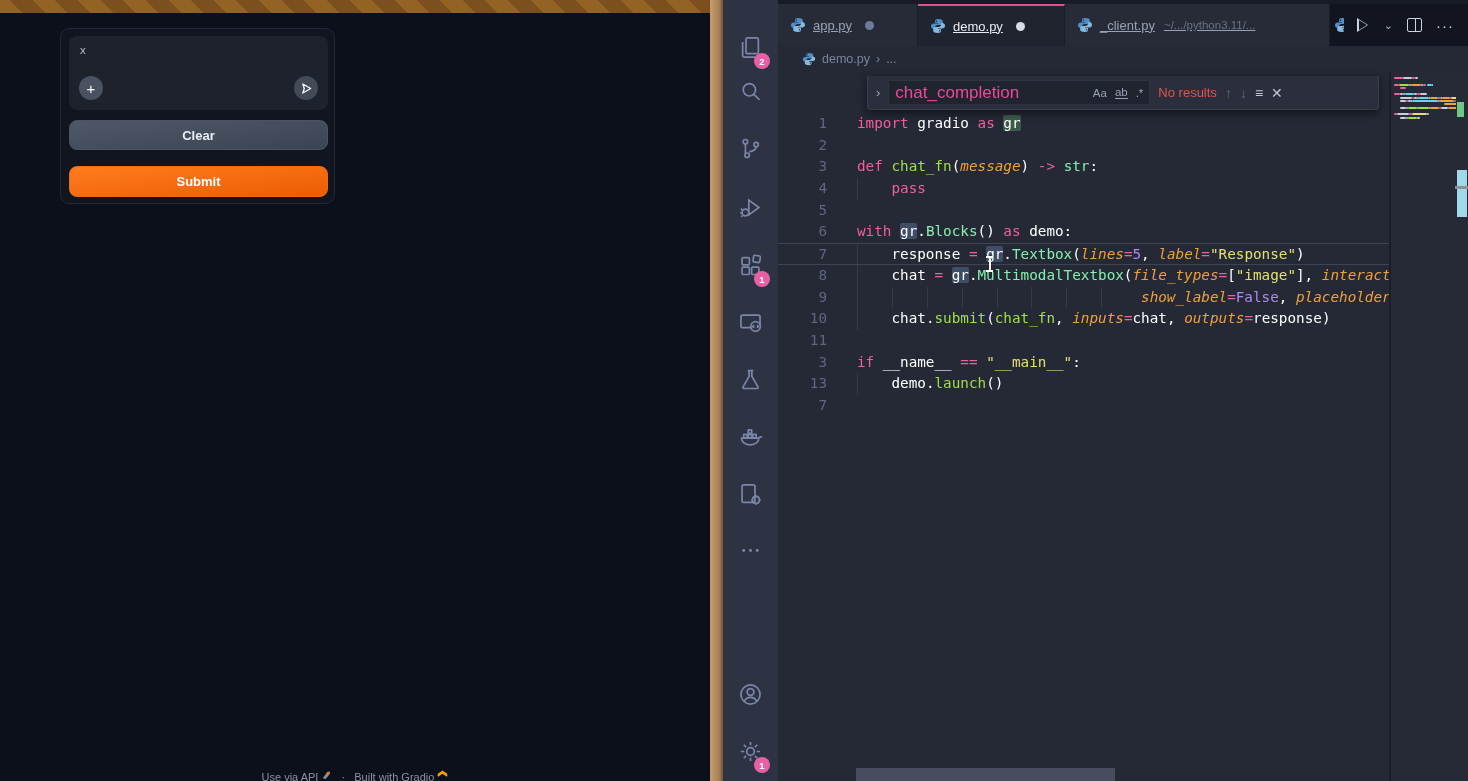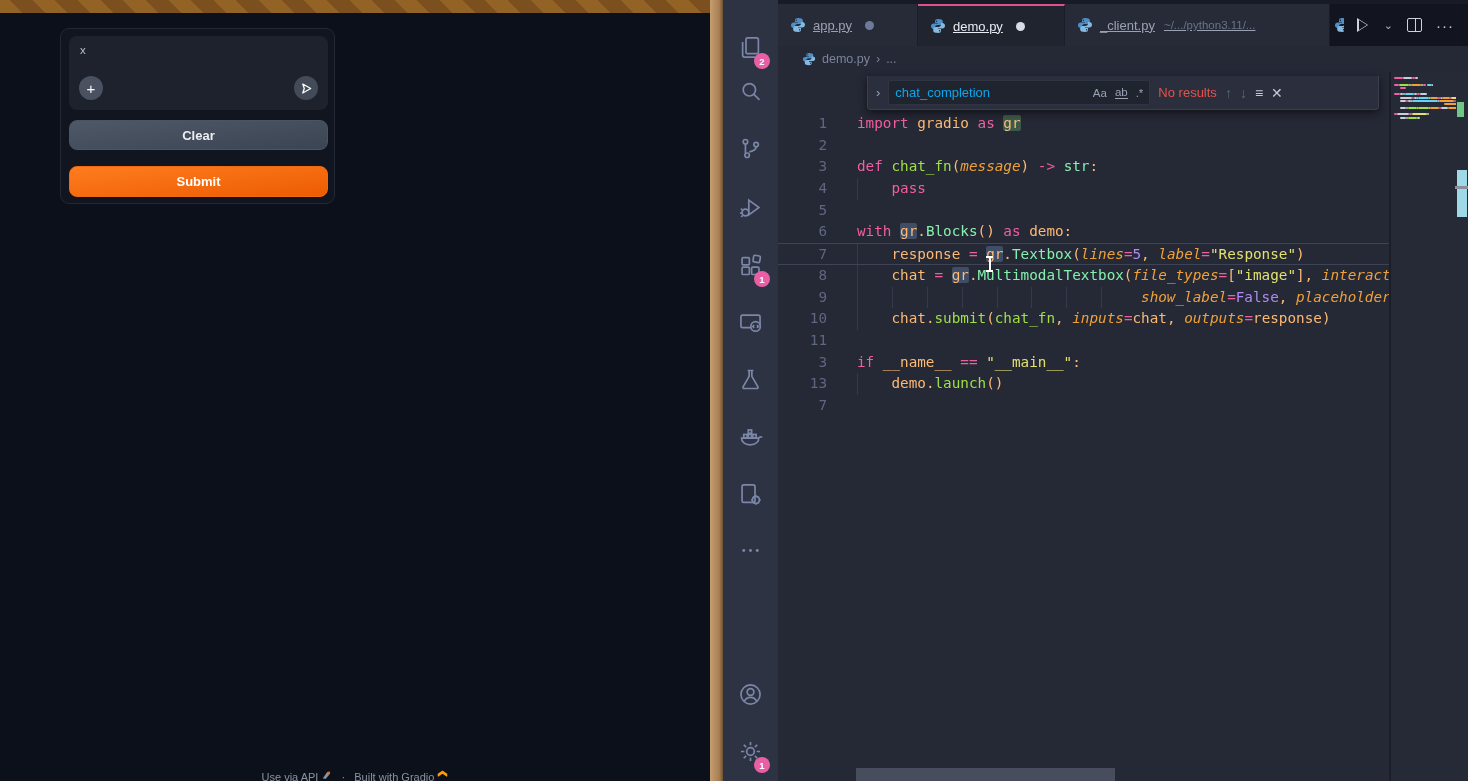--- a/index.html
+++ b/index.html
@@ -84,32 +84,32 @@
   .code-region { width:611px; position:relative; overflow:hidden;
     font-family:"DejaVu Sans Mono", monospace; font-size:14.3px; line-height:21.7px; }
   .code-lines { padding-top:41px; }
   .code-line { display:flex; white-space:pre; height:21.7px; }
   .code-line.current { border-top:1px solid #3e4456; border-bottom:1px solid #3e4456; height:21.7px; }
   .ln { width:49px; text-align:right; color:#5f6780; flex:none; }
   .code { margin-left:30px; position:relative; color:#e8e9ed; }
   .guide { position:absolute; top:0; bottom:0; border-left:1px solid #343a4a; }
   .tok-kw{color:#f25fa0;} .tok-fn{color:#9fe045;} .tok-cls{color:#86efac;}
   .tok-param{color:#efa138; font-style:italic;} .tok-num{color:#ae8bf2;}
-  .tok-str{color:#e2e06e;} .tok-txt{color:#fdba74;}
+  .tok-str{color:#e2e06e;} .tok-txt{color:#ffffff;}
   .hl-word{background:#3f4e66; border-radius:2px;}
   .hl-strong{background:#3c5a4b; border-radius:2px;}
 
   
   .find-widget { position:absolute; left:89px; top:4px; width:512px; height:34px; z-index:5;
     background:#2b2f3d; border:1px solid #3a3f4f; border-top:none; border-radius:0 0 4px 4px;
     box-shadow:0 3px 9px rgba(0,0,0,.55); display:flex; align-items:center; padding:0 8px; gap:8px; }
   .find-toggle { color:#9aa2b5; font-size:13px; }
   .find-input { width:262px; height:25px; background:#20242f; border:1px solid #2f3442; border-radius:2px;
     display:flex; align-items:center; padding:0 6px; gap:8px; }
-  .find-query { flex:1; color:#0ea5e9; font-size:13px; font-family:"Liberation Sans",sans-serif; }
+  .find-query { flex:1; color:#ec4899; font-size:17px; font-family:"Liberation Sans",sans-serif; }
   .find-opt { color:#9aa2b5; font-size:11.5px; }
   .find-opt.uword { border-bottom:1px solid #9aa2b5; }
   .find-status { font-size:13px; }
   .find-nav { color:#5d6579; font-size:14px; }
   .find-act { color:#c3c9d6; font-size:14px; }
 
   
   .h-scrollbar { position:absolute; left:78px; bottom:0; width:259px; height:13px; background:#474d5c; }
   .ibeam { position:absolute; left:207px; top:183px; width:9px; height:17px; }
   .ibeam:before { content:""; position:absolute; left:4px; top:1px; bottom:1px; width:1.6px;

